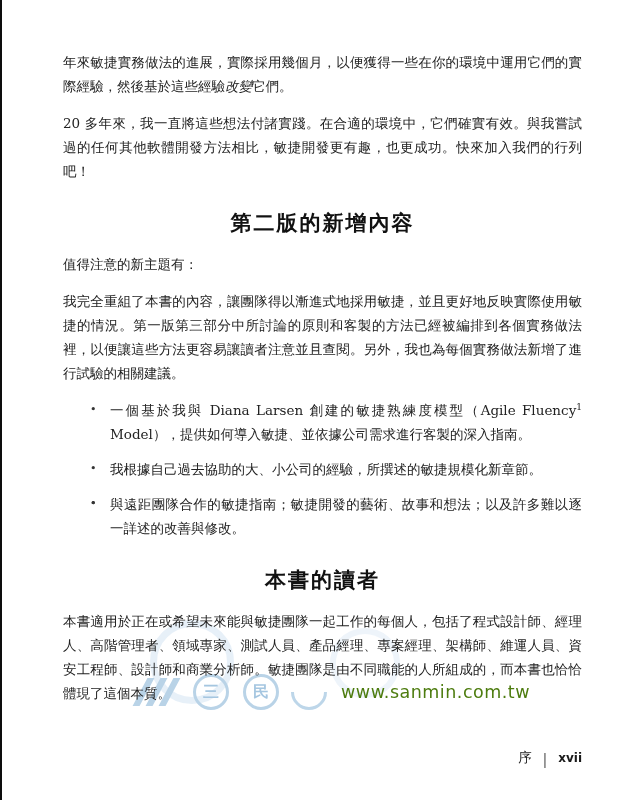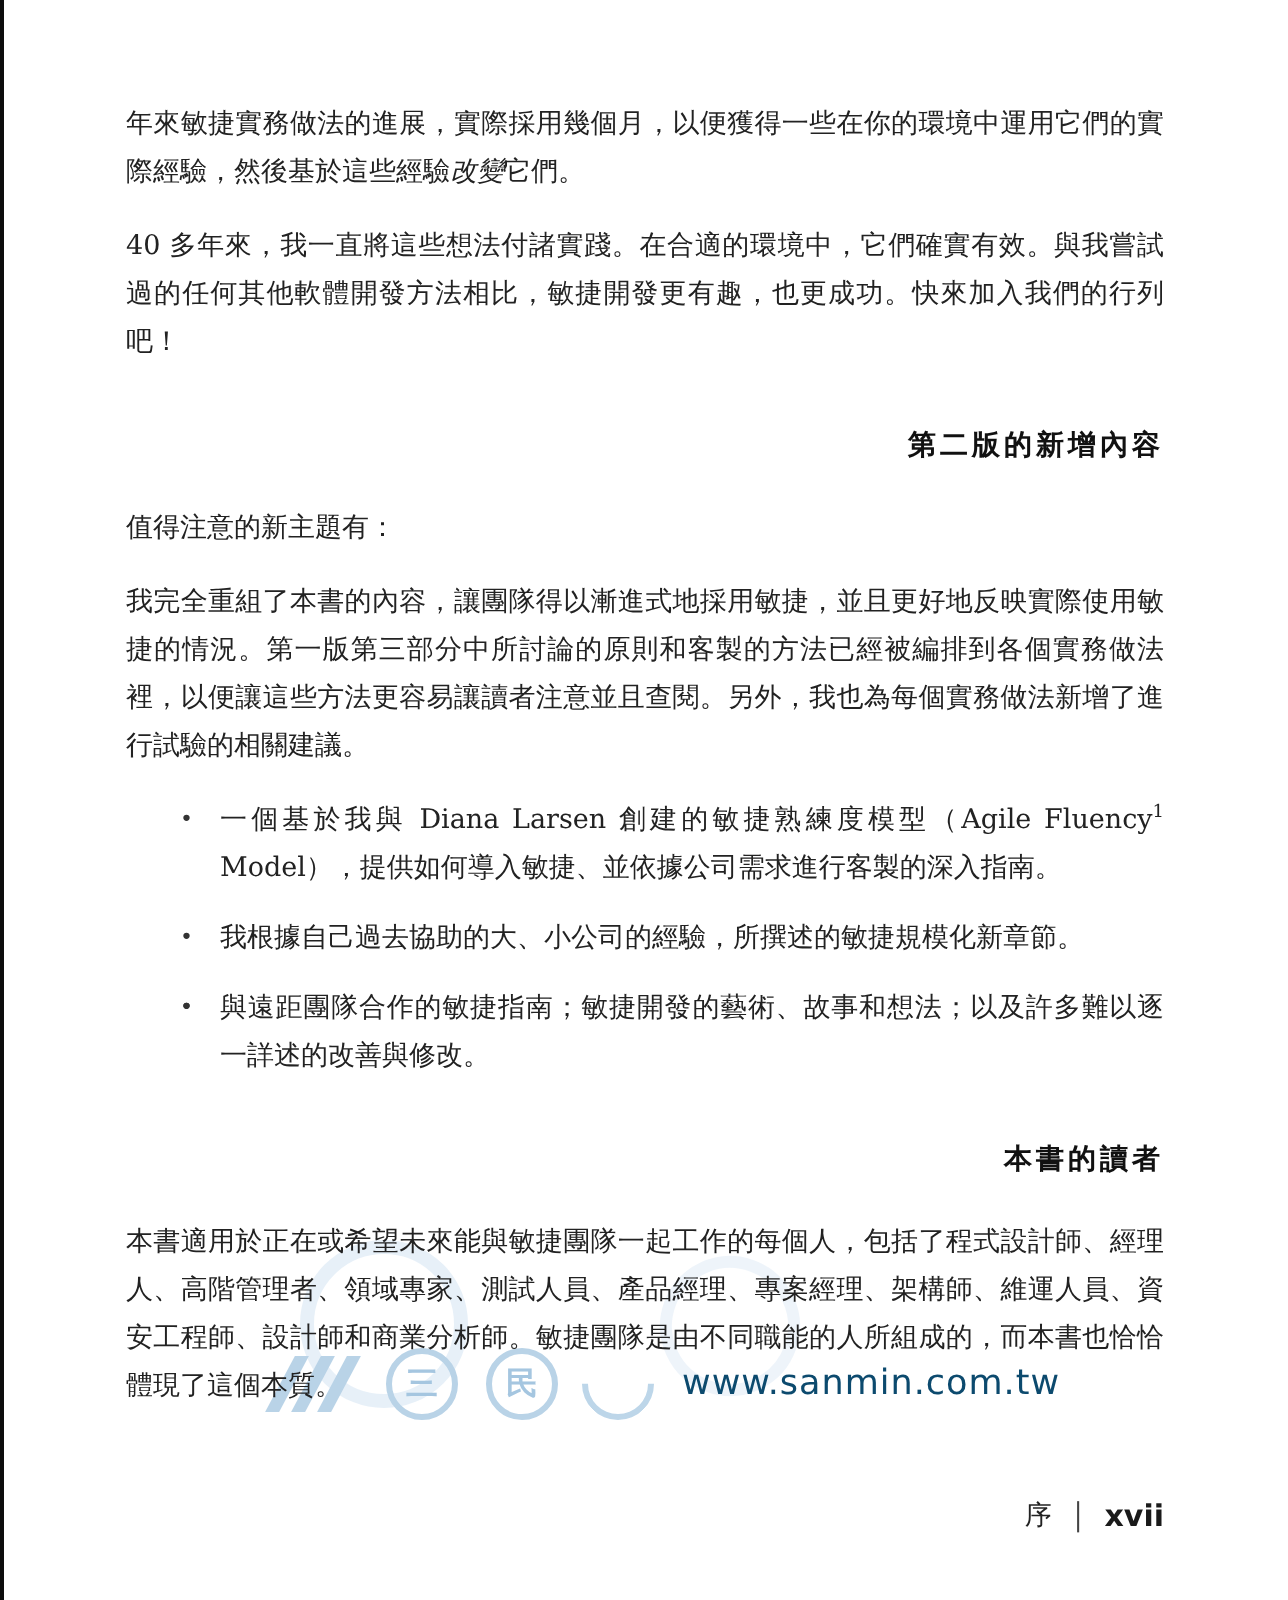--- a/index.html
+++ b/index.html
@@ -25,27 +25,27 @@
     left: 63px; right: 62px; top: 50px;
     z-index: 2;
     font-size: 13.5px;
     line-height: 24px;
     text-align: justify;
   }
   .content p { margin: 0 0 13px 0; }
   .em-strong { font-weight: normal; font-style: italic; }
   h2.section-heading {
     font-family: "DejaVu Sans", sans-serif;
-    font-size: 14px;
+    font-size: 21px;
     font-weight: bold;
     letter-spacing: 2px;
     color: #111;
     margin: 27px 0 16px 0;
     line-height: 26px;
-    text-align: right;
+    text-align: center;
   }
   ul.topic-list {
     list-style: none;
     margin: 2px 0 14px 0;
     padding: 0 0 0 47px;
   }
   ul.topic-list li {
     position: relative;
     margin: 0 0 11px 0;
   }
@@ -68,21 +68,21 @@
     bottom: 33px;
     display: flex;
     align-items: center;
     gap: 11px;
     z-index: 2;
   }
   .footer-section-label { font-size: 13.5px; color: #222; }
   .footer-divider { font-size: 13px; color: #444; transform: scaleY(1.2); }
   .footer-page-number {
     font-family: "DejaVu Sans", sans-serif;
-    font-size: 15px;
+    font-size: 12px;
     font-weight: bold;
     color: #1a1a1a;
   }
   
   .watermark {
     position: absolute;
     left: 0; top: 0; width: 100%; height: 100%;
     z-index: 1;
     pointer-events: none;
   }
@@ -118,21 +118,21 @@
     border-left-color: #bdd6e9;
     border-radius: 50%;
     margin-left: 12px;
     transform: rotate(-45deg);
   }
   .wm-url {
     margin-left: 14px;
     font-family: "DejaVu Sans", sans-serif;
     font-size: 17.5px;
     letter-spacing: 0.5px;
-    color: #0c4a6e;
+    color: #4d7c0f;
     white-space: nowrap;
   }
   .wm-faint-1, .wm-faint-2 {
     position: absolute;
     border-radius: 50%;
   }
   .wm-faint-1 {
     left: 150px; top: 620px;
     width: 70px; height: 70px;
     border: 7px solid rgba(176, 206, 231, 0.30);
@@ -162,21 +162,21 @@
       <span class="wm-circle">民</span>
       <span class="wm-arc"></span>
       <span class="wm-url">www.sanmin.com.tw</span>
     </div>
   </div>
 
   <div class="content">
 
     <p><span>年來敏捷實務做法的進展，實際採用幾個月，以便獲得一些在你的環境中運用它們的實際經驗，然後基於這些經驗</span><span class="em-strong">改變</span><span>它們。</span></p>
 
-    <p>40 多年來，我一直將這些想法付諸實踐。在合適的環境中，它們確實有效。與我嘗試過的任何其他軟體開發方法相比，敏捷開發更有趣，也更成功。快來加入我們的行列吧！</p>
+    <p>20 多年來，我一直將這些想法付諸實踐。在合適的環境中，它們確實有效。與我嘗試過的任何其他軟體開發方法相比，敏捷開發更有趣，也更成功。快來加入我們的行列吧！</p>
 
     <h2 class="section-heading">第二版的新增內容</h2>
 
 
     <p>值得注意的新主題有：</p>
 
     <p>我完全重組了本書的內容，讓團隊得以漸進式地採用敏捷，並且更好地反映實際使用敏捷的情況。第一版第三部分中所討論的原則和客製的方法已經被編排到各個實務做法裡，以便讓這些方法更容易讓讀者注意並且查閱。另外，我也為每個實務做法新增了進行試驗的相關建議。</p>
 
     <ul class="topic-list">
       <li>

